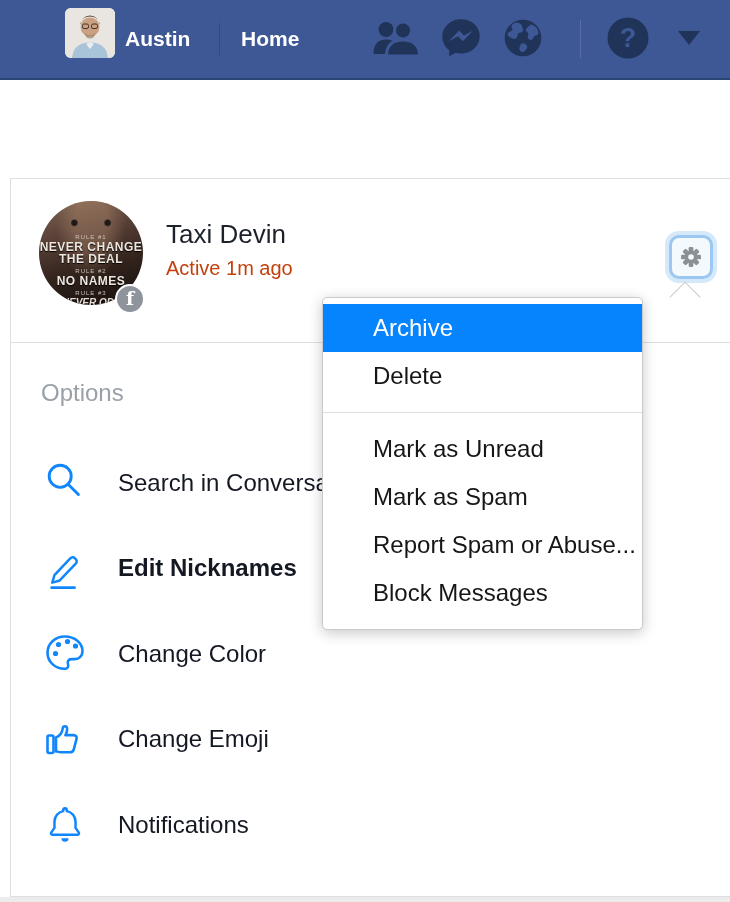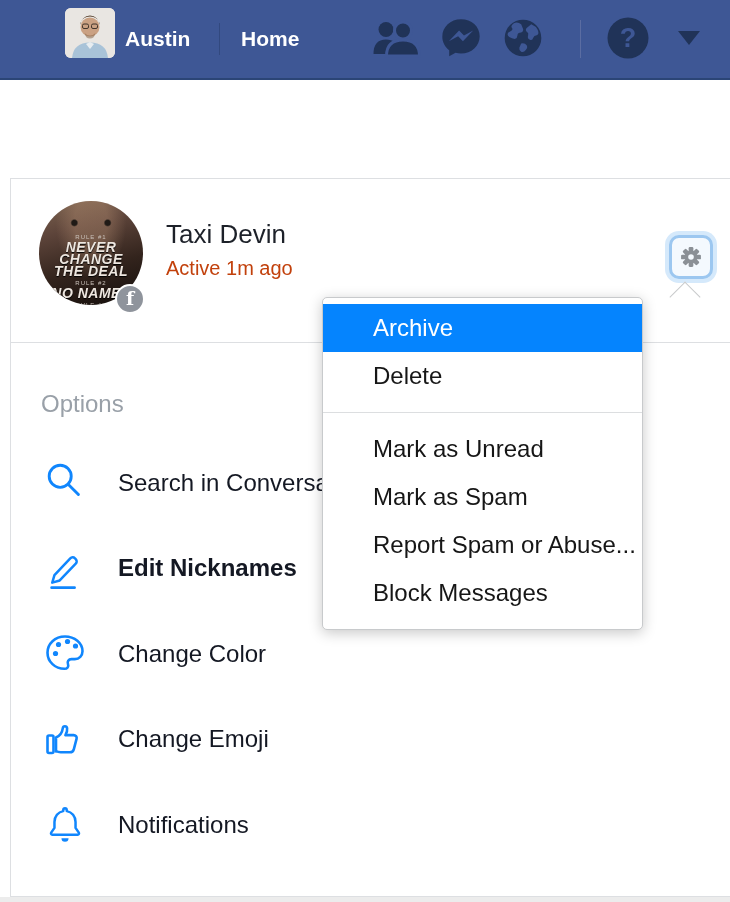--- a/index.html
+++ b/index.html
@@ -41,37 +41,37 @@
             overflow:hidden;
             background:linear-gradient(165deg,#7d6450 0%,#5d443a 28%,#33241d 62%,#140e0b 100%); }
   .poster-face { position:absolute; inset:0;
             background:
               radial-gradient(circle at 34% 21%, #201a16 2.5px, rgba(0,0,0,0) 4px),
               radial-gradient(circle at 66% 21%, #201a16 2.5px, rgba(0,0,0,0) 4px),
               radial-gradient(ellipse at 50% 20%, rgba(190,150,120,0.35) 0 22%, rgba(0,0,0,0) 48%); }
   .poster-lines { position:absolute; inset:0; display:flex; flex-direction:column; align-items:center;
                   padding-top:30px; text-align:center; }
   .pl-small { font-size:6px; letter-spacing:1px; color:#c9c1ba; line-height:7px; margin-top:3px; }
-  .pl-big   { font-size:14px; font-weight:bold; font-style:italic; color:#eee7e0;
+  .pl-big   { font-size:12px; font-weight:bold; color:#eee7e0;
               line-height:12px; text-shadow:0 1px 1px #000; letter-spacing:0.5px; }
   .pl-mid   { font-size:10px; font-weight:bold; font-style:italic; color:#e5ddd5;
               line-height:11px; text-shadow:0 1px 1px #000; }
   .fb-badge { position:absolute; left:104px; top:105px; width:30px; height:30px; border-radius:50%;
               background:#8f949c; border:2px solid #fff; color:#fff; text-align:center;
               font-family:"DejaVu Serif", serif; font-weight:bold; font-size:19px; line-height:25px; }
   .convo-name   { position:absolute; left:155px; top:40px; font-size:26px; color:#1d2129; }
   .convo-status { position:absolute; left:155px; top:78px; font-size:20px; color:#c2410c; }
 
   .gear-btn { position:absolute; left:658px; top:56px; width:44px; height:44px;
               background:#f4f9fe; border:3px solid #9cc7f0; border-radius:10px;
               box-shadow:0 0 0 4px #d5e9fb; display:flex; align-items:center; justify-content:center;
               cursor:pointer; }
 
   
-  .options-title { position:absolute; left:30px; top:211px; font-size:24px; color:#99a0a8; }
+  .options-title { position:absolute; left:30px; top:200px; font-size:24px; color:#99a0a8; }
   .opt-row { position:absolute; left:30px; width:420px; height:48px; display:flex; align-items:center;
              cursor:pointer; }
   .opt-icon { width:48px; height:48px; display:flex; align-items:center; justify-content:center; }
   .opt-label { margin-left:29px; font-size:24px; color:#141823; white-space:nowrap; }
 
   
   .menu { position:absolute; left:322px; top:297px; width:321px; background:#fff;
           border:1px solid #c8cacc; border-radius:5px; box-shadow:0 3px 14px rgba(0,0,0,0.22);
           padding:6px 0 12px 0; z-index:10; }
   .menu-notch { position:absolute; left:351px; top:-12px; width:22px; height:22px; background:#fff;

